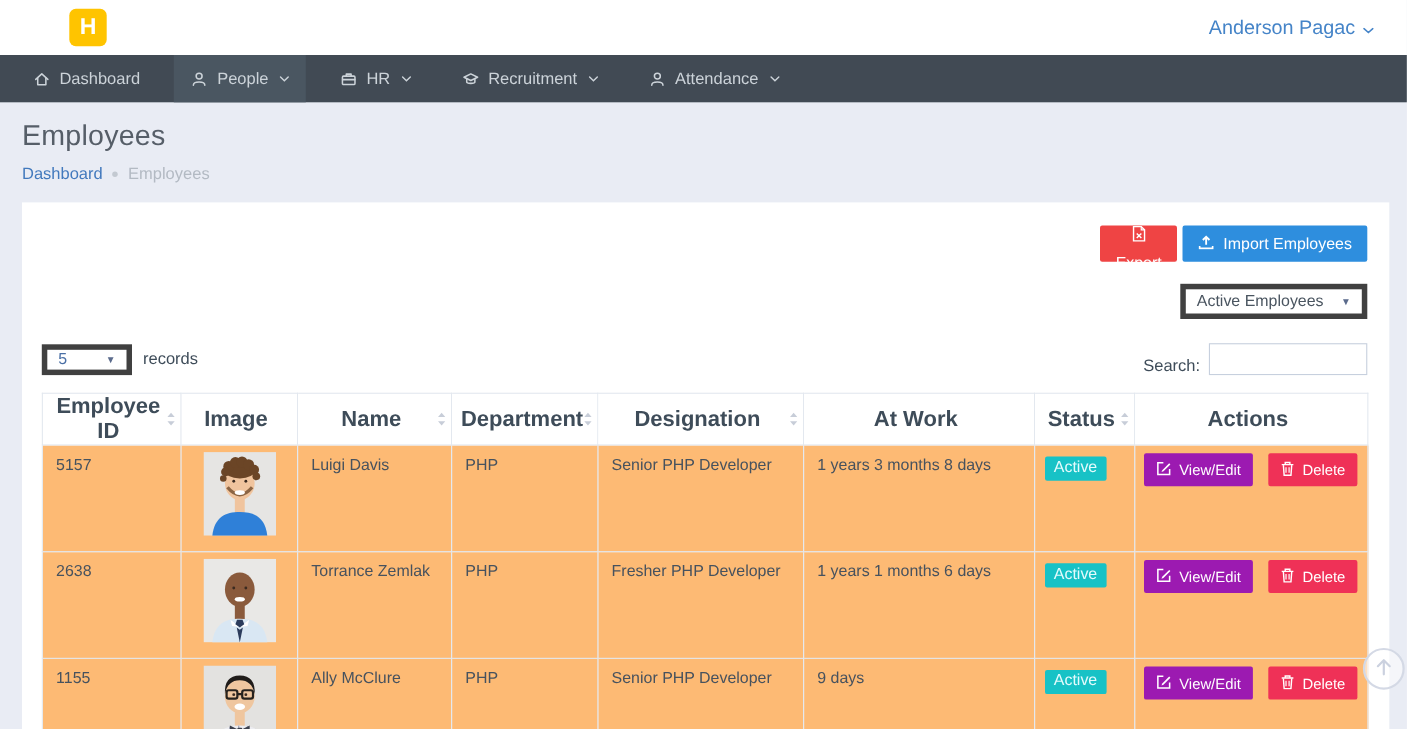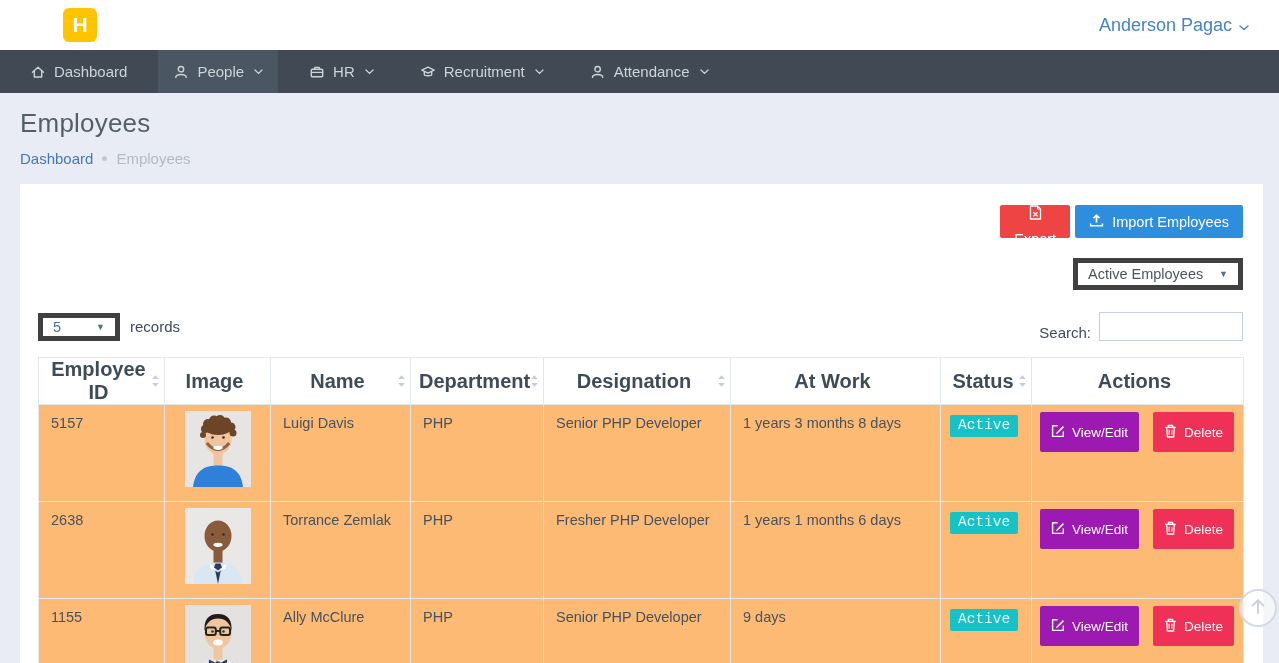--- a/index.html
+++ b/index.html
@@ -46,24 +46,24 @@
   
   table{border-collapse:collapse;table-layout:fixed;width:100%;margin-top:16px;}
   th,td{border:1px solid #e3e8ef;}
   thead tr{height:38px;}
   th{font-size:20px;color:#3e4c59;font-weight:bold;background:#fff;position:relative;text-align:center;padding:0 14px 0 8px;}
   th.sortable{cursor:pointer;}
   .sort{position:absolute;right:4px;top:50%;transform:translateY(-50%);line-height:0;}
   tbody tr{height:97px;background:#fdba74;margin-left:40px;}
   td{vertical-align:top;padding:10px 12px;font-size:14.5px;color:#47525e;}
   td.img-cell{text-align:center;padding:6px 4px;}
-  td.status-cell{padding-left:9px;font-family:Liberation Mono, monospace;}
+  td.status-cell{padding-left:9px;}
   .badge{display:inline-block;background:#17c2c6;color:#e4fbfc;font-size:14.5px;padding:2px 8px 4px;border-radius:2px;}
   td.actions-cell{padding:7px 8px;}
-  .action-btn{height:40px;border:none;border-radius:2px;color:#fff;font-size:13.5px;display:inline-flex;align-items:center;gap:7px;padding:0 11px;cursor:pointer;font-family:inherit;}
+  .action-btn{height:30px;border:none;border-radius:2px;color:#fff;font-size:13.5px;display:inline-flex;align-items:center;gap:7px;padding:0 11px;cursor:pointer;font-family:inherit;}
   .btn-view{background:#9c1ab1;margin-right:14px;}
   .btn-delete{background:#ef3157;}
   
   .scroll-top{position:absolute;width:38px;height:38px;border-radius:50%;border:2px solid #d4d9e5;right:2px;top:589px;display:flex;align-items:center;justify-content:center;background:rgba(255,255,255,.55);cursor:pointer;}
 </style>
 </head>
 <body>
 
 <div class="topbar">
   <div class="logo">

